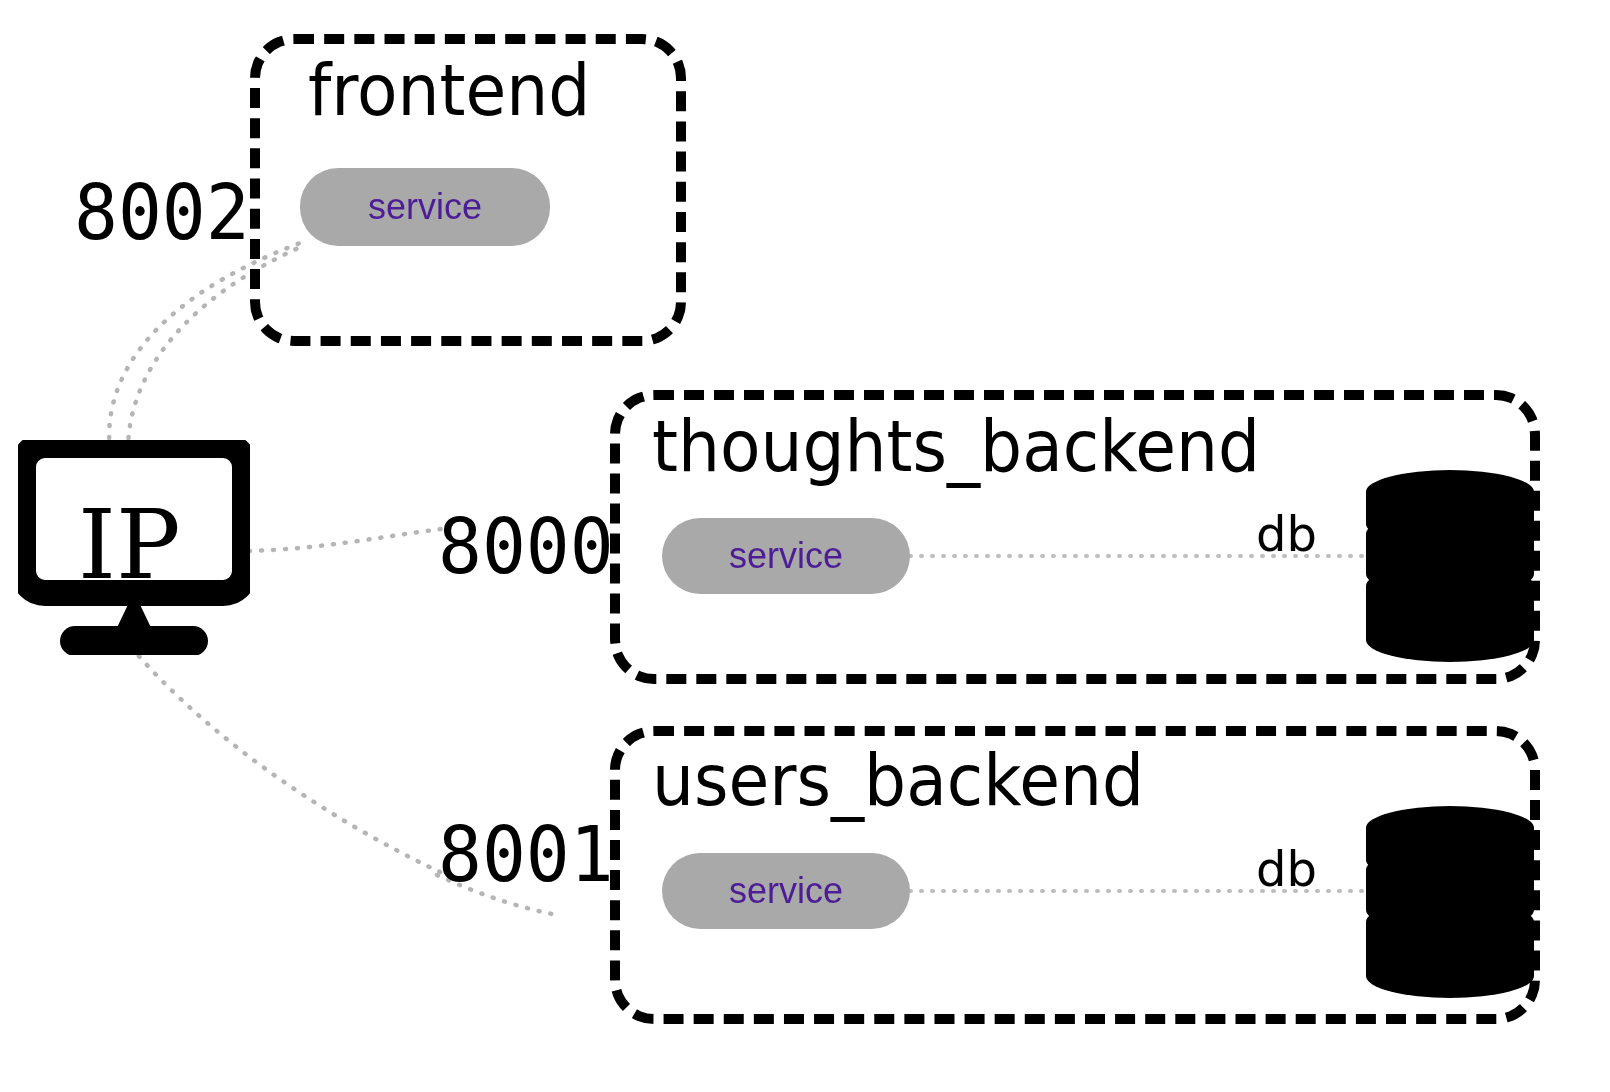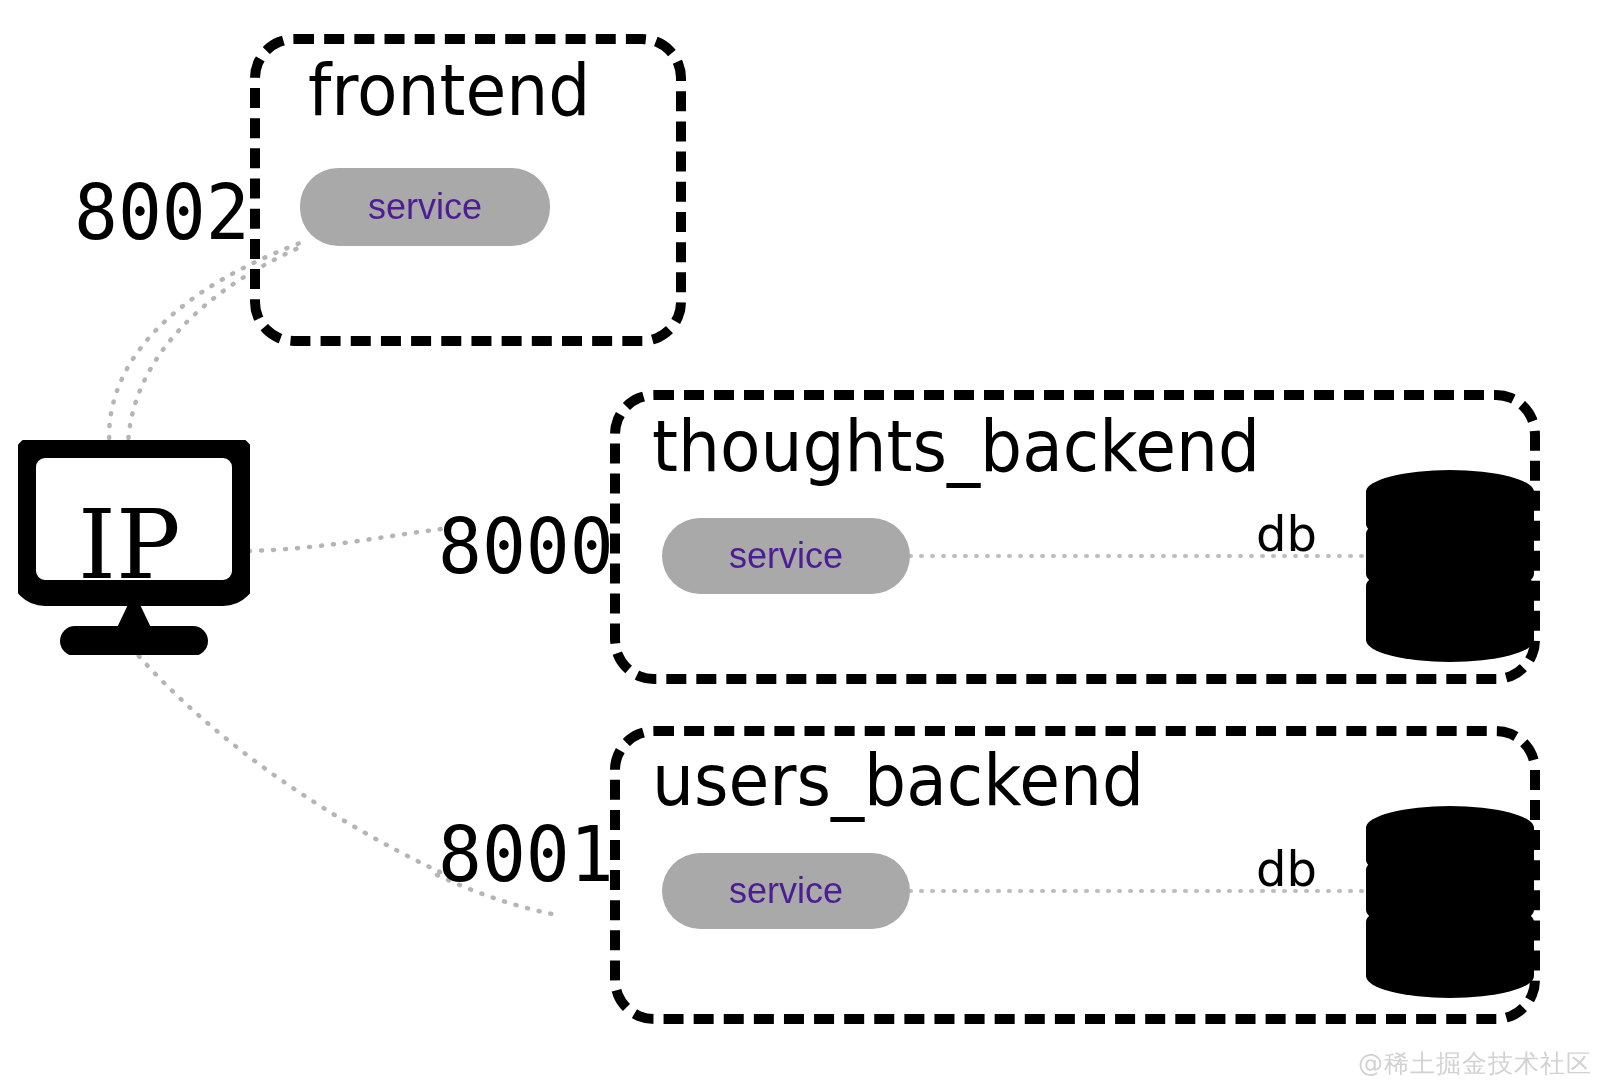--- a/index.html
+++ b/index.html
@@ -136,15 +136,14 @@
     <span>service</span>
   </div>
   <div class="port-label" style="left:438px;top:810px;font-size:76px;">8001</div>
   <div class="db-label" style="left:1256px;top:841px;">db</div>
   <svg style="position:absolute;left:1362px;top:806px;width:176px;height:196px" viewBox="0 0 176 196">
     <path d="M 4 22 A 84 22 0 0 1 172 22 L 172 54 A 84 22 0 0 1 4 54 Z" fill="#000000"></path>
     <path d="M 4 64 A 84 22 0 0 1 172 64 L 172 104 A 84 22 0 0 1 4 104 Z" fill="#000000"></path>
     <path d="M 4 116 A 84 22 0 0 1 172 116 L 172 170 A 84 22 0 0 1 4 170 Z" fill="#000000"></path>
   </svg>
 
-  <div class="watermark" style="right:18px;bottom:12px;">@稀土掘金技术社区</div>
 
 </div>
 
 </body></html>

